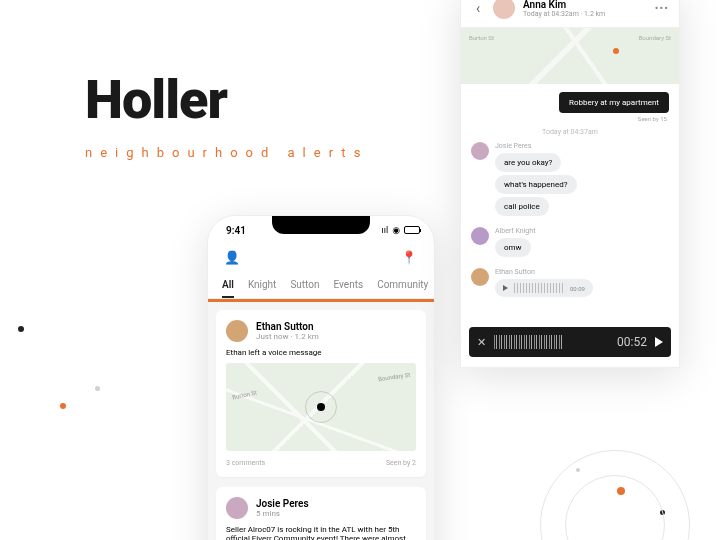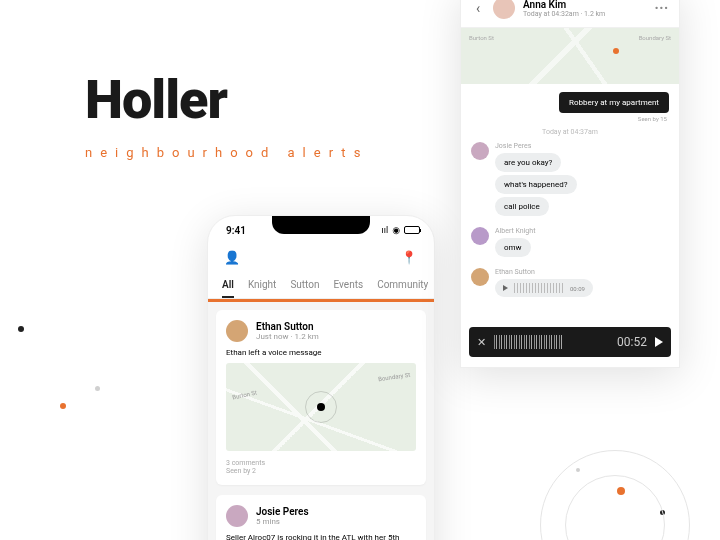--- a/index.html
+++ b/index.html
@@ -55,21 +55,21 @@
   linear-gradient(135deg, transparent 48%, #fff 48%, #fff 50%, transparent 50%),
   linear-gradient(45deg, transparent 38%, #fff 38%, #fff 40%, transparent 40%),
   linear-gradient(200deg, transparent 60%, #fff 60%, #fff 62%, transparent 62%);
   opacity:.7;
 }
 .map-st1 { position:absolute; left:6px; top:28px; font-size:6px; color:#999; transform:rotate(-12deg); }
 .map-st2 { position:absolute; right:6px; top:10px; font-size:6px; color:#999; transform:rotate(-8deg); }
 .map-pin { position:absolute; left:50%; top:50%; transform:translate(-50%,-50%); }
 .map-pin .ripple { width:32px; height:32px; border-radius:50%; border:1px solid rgba(0,0,0,.15); display:flex; align-items:center; justify-content:center; }
 .map-pin .pdot { width:8px; height:8px; border-radius:50%; background:#000; }
-.card-foot { display:flex; justify-content:space-between; font-size:7px; color:#aaa; margin-top:8px;flex-direction:column; }
+.card-foot { display:flex; justify-content:space-between; font-size:7px; color:#aaa; margin-top:8px; }
 
 
 .phone2 { position:absolute; right:40px; top:-12px; width:220px; height:380px; background:#fff; box-shadow:0 8px 40px rgba(0,0,0,.12); border:1px solid #eee; overflow:hidden; }
 .chat-head { display:flex; align-items:center; gap:8px; padding:8px 10px; border-bottom:1px solid #f0f0f0; }
 .back { width:14px; height:14px; display:flex; align-items:center; justify-content:center; color:#666; font-size:14px; }
 .chat-name { font-size:10px; font-weight:600; }
 .chat-meta { font-size:7px; color:#999; }
 .more { margin-left:auto; font-size:11px; color:#888; letter-spacing:1px; }
 
 .chat-map { height:56px; background:#e8efe5; position:relative; overflow:hidden; }

